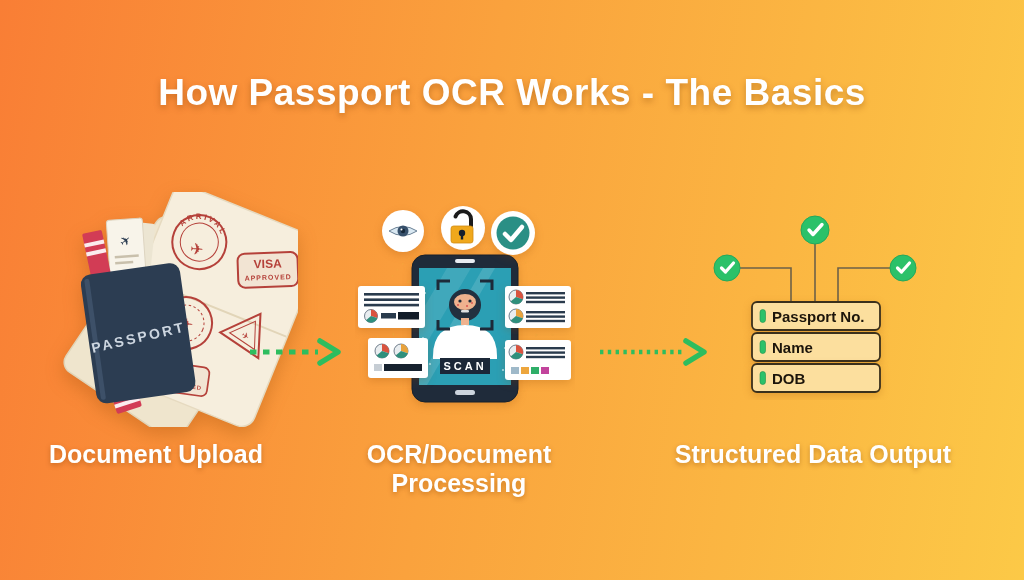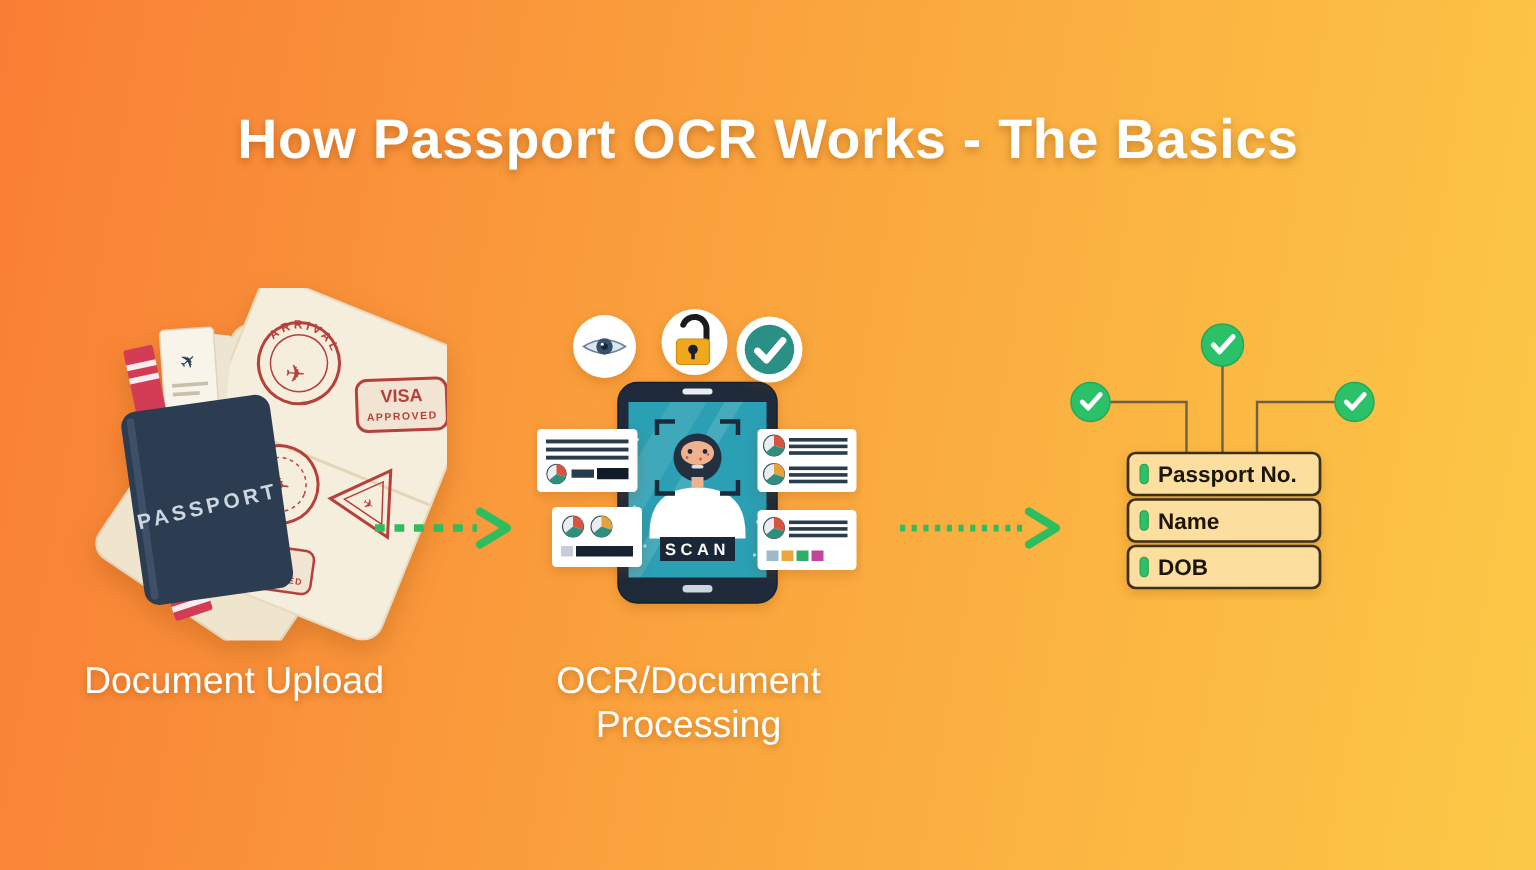--- a/index.html
+++ b/index.html
@@ -3,21 +3,21 @@
 <meta charset="utf-8">
 <style>
   * { margin:0; padding:0; box-sizing:border-box; }
   html,body { width:1024px; height:580px; font-family:"Liberation Sans",sans-serif; }
   .canvas { position:relative; width:1024px; height:580px; overflow:hidden;
     background:linear-gradient(100deg,#f97e35 0%,#faa23d 45%,#fcc947 100%); }
   .title { position:absolute; top:72px; left:0; width:100%; text-align:center;
     font-size:37px; font-weight:bold; color:#ffffff; letter-spacing:.5px;
     text-shadow:0 3px 6px rgba(130,60,0,.38); }
   .stage-label { position:absolute; top:440px; text-align:center; font-size:25px;
-    font-weight:normal; color:#ffffff; text-shadow:0 2px 5px rgba(130,60,0,.38); }
+    font-weight:bold; color:#ffffff; text-shadow:0 2px 5px rgba(130,60,0,.38); }
   .label-1 { left:26px;  width:260px; }
   .label-2 { left:319px; width:280px; }
   .label-3 { left:673px; width:280px; }
   .illus { position:absolute; }
   .illus-passport { left:48px;  top:192px; }
   .illus-phone    { left:355px; top:198px; }
   .illus-output   { left:690px; top:210px; }
   .arrow { position:absolute; }
   .arrow-1 { left:246px; top:338px; }
   .arrow-2 { left:596px; top:338px; }
@@ -286,14 +286,15 @@
     </g>
     <g class="card-shadow">
       <rect x="62" y="154" width="128" height="28" rx="5" fill="#fcdf9e" stroke="#3a301c" stroke-width="1.8"></rect>
       <rect x="70" y="161.5" width="5.5" height="13" rx="2.7" fill="#2bc169" stroke="#1d8f4c" stroke-width=".6"></rect>
       <text x="82" y="173.5" font-size="15" font-weight="bold" fill="#1c150b">DOB</text>
     </g>
   </svg>
 
   <div class="stage-label label-1">Document Upload</div>
   <div class="stage-label label-2">OCR/Document Processing</div>
+  <div class="stage-label label-3">Structured Data Output</div>
 
 </div>
 
 </body></html>

